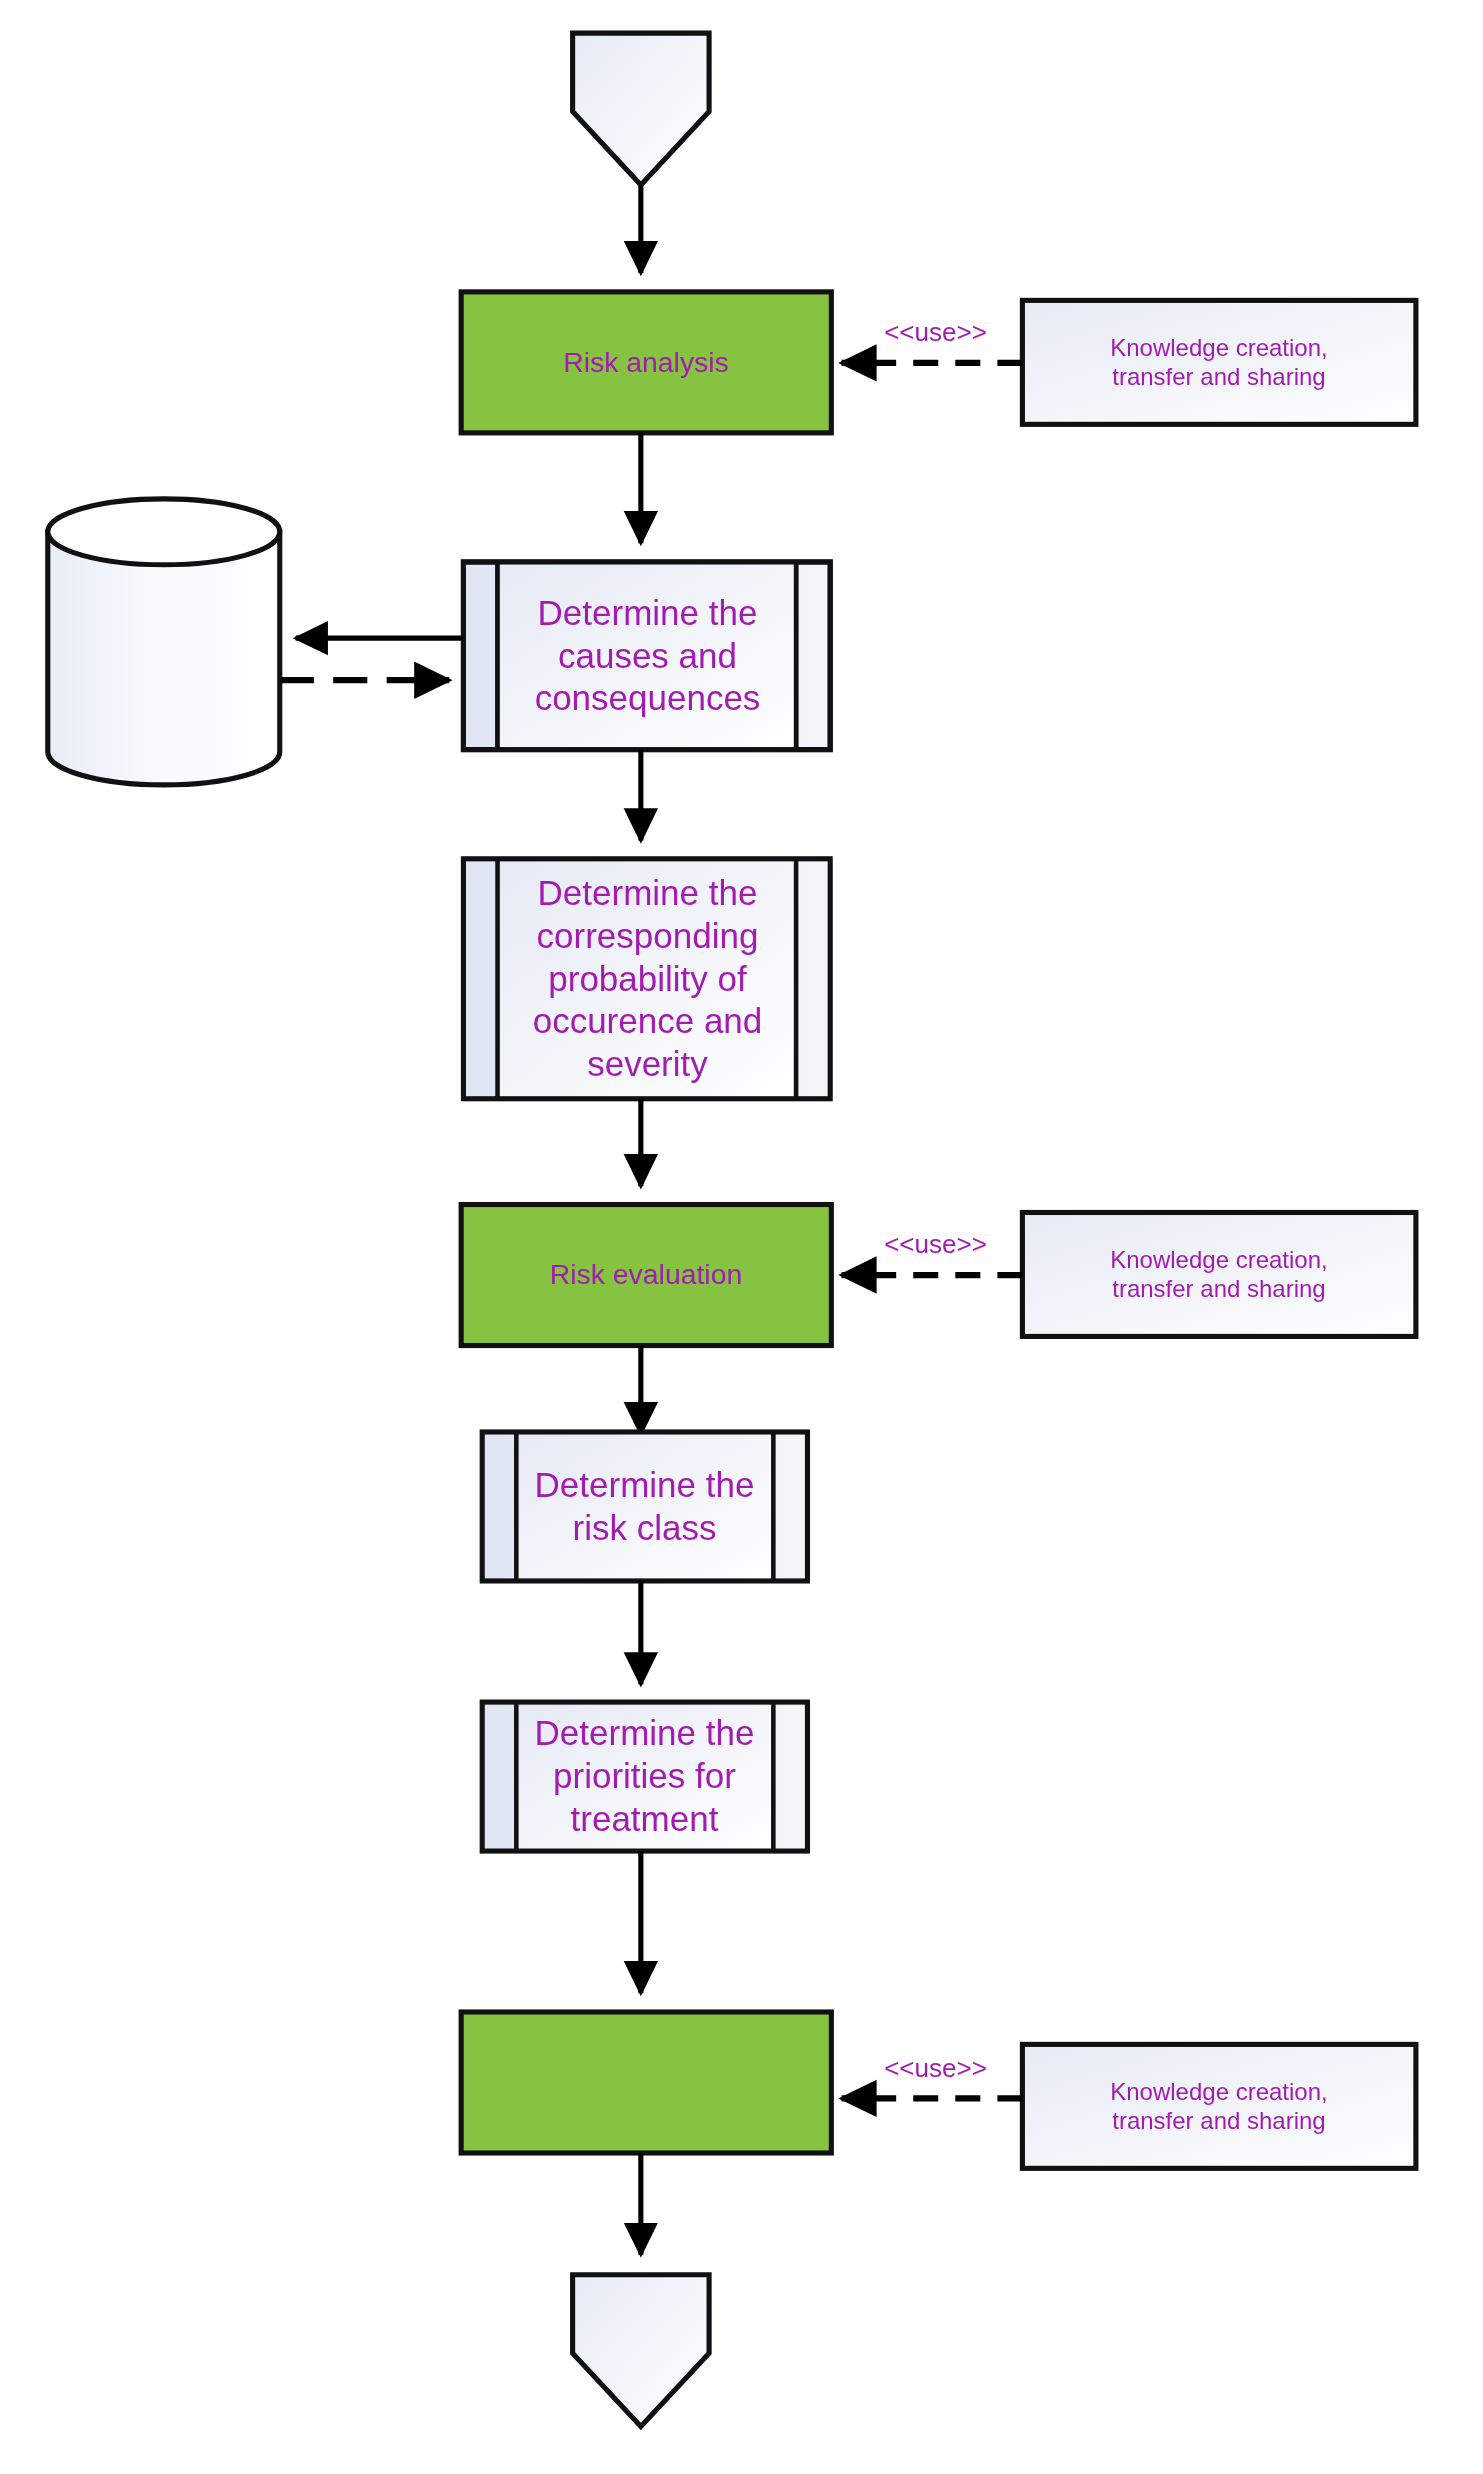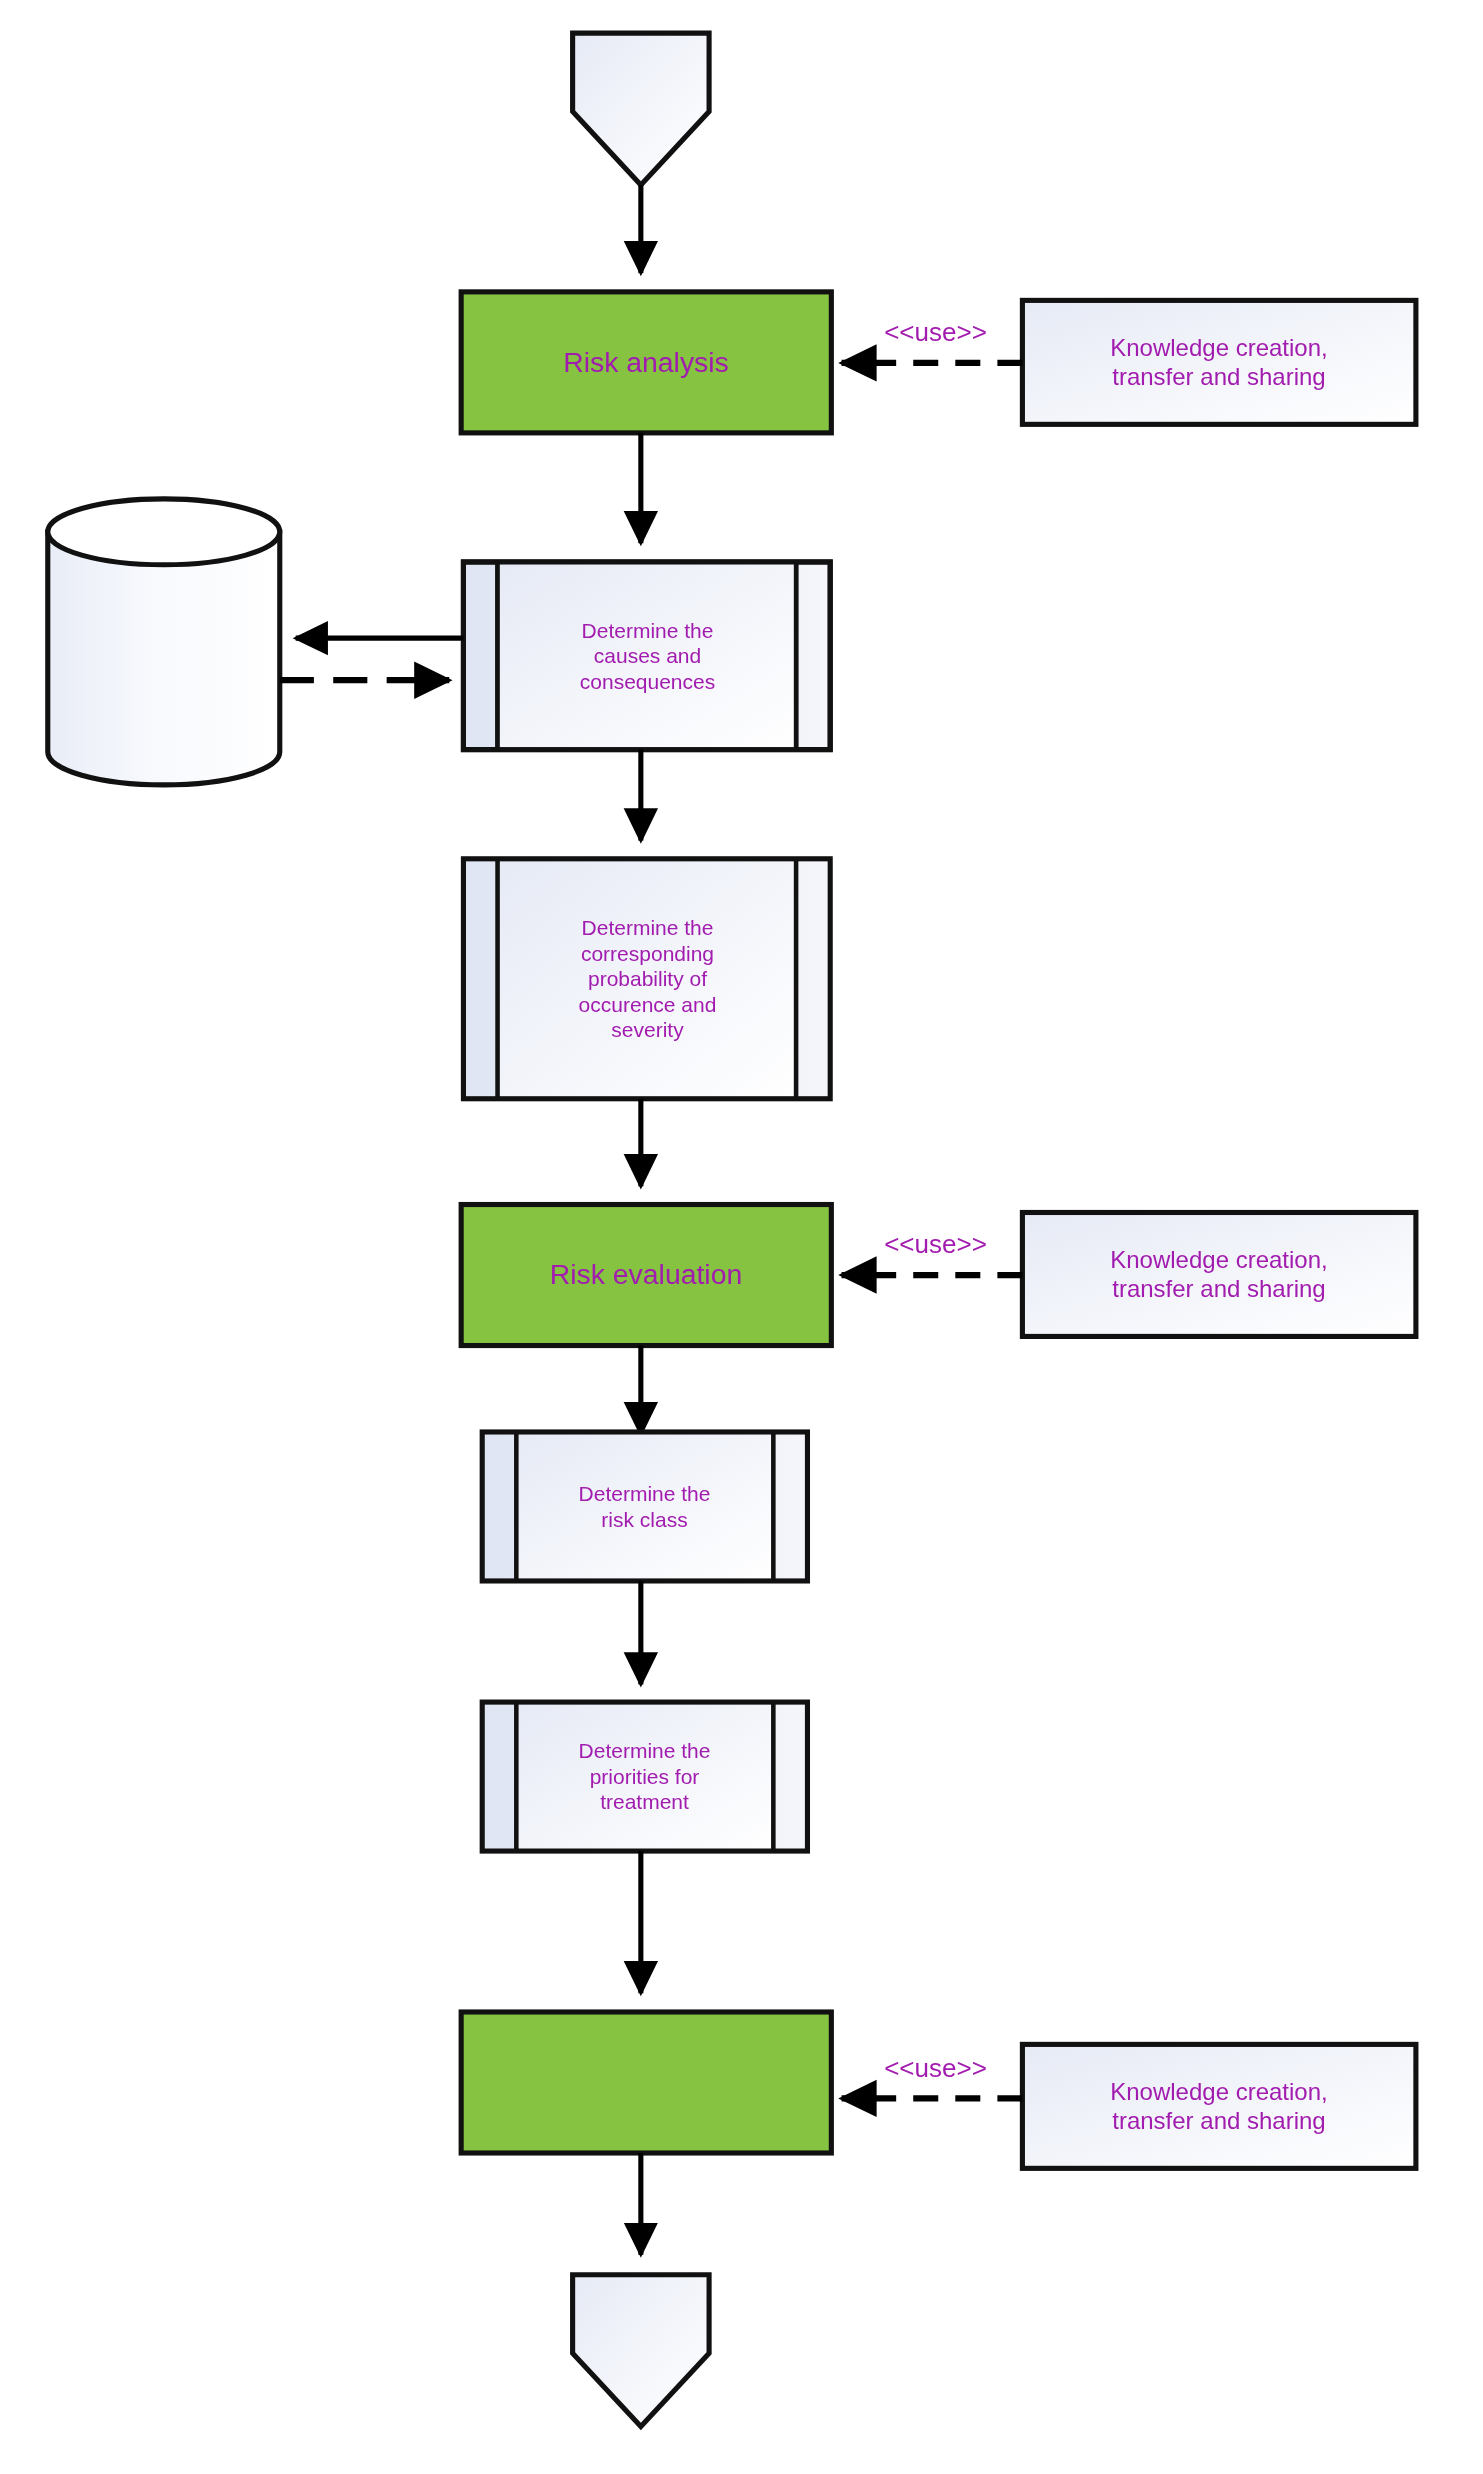--- a/index.html
+++ b/index.html
@@ -30,21 +30,21 @@
     align-items: center;
     justify-content: center;
     text-align: center;
     color: #a21caf;
     font-family: "Liberation Sans", sans-serif;
     line-height: 1.22;
     pointer-events: none;
     white-space: pre-line;
   }
   .lbl-process { font-size: 28.4px; }
-  .lbl-sub     { font-size: 21px; }
+  .lbl-sub     { font-size: 35px; }
   .lbl-store   { font-size: 28.4px; }
   .lbl-ext     { font-size: 24px; }
   .lbl-stereo  { font-size: 26px; }
 </style>
 </head>
 <body>
 
 <div id="diagram-root">
 
   <svg id="flow-svg" viewBox="0 0 2608 4352" xmlns="http://www.w3.org/2000/svg">

